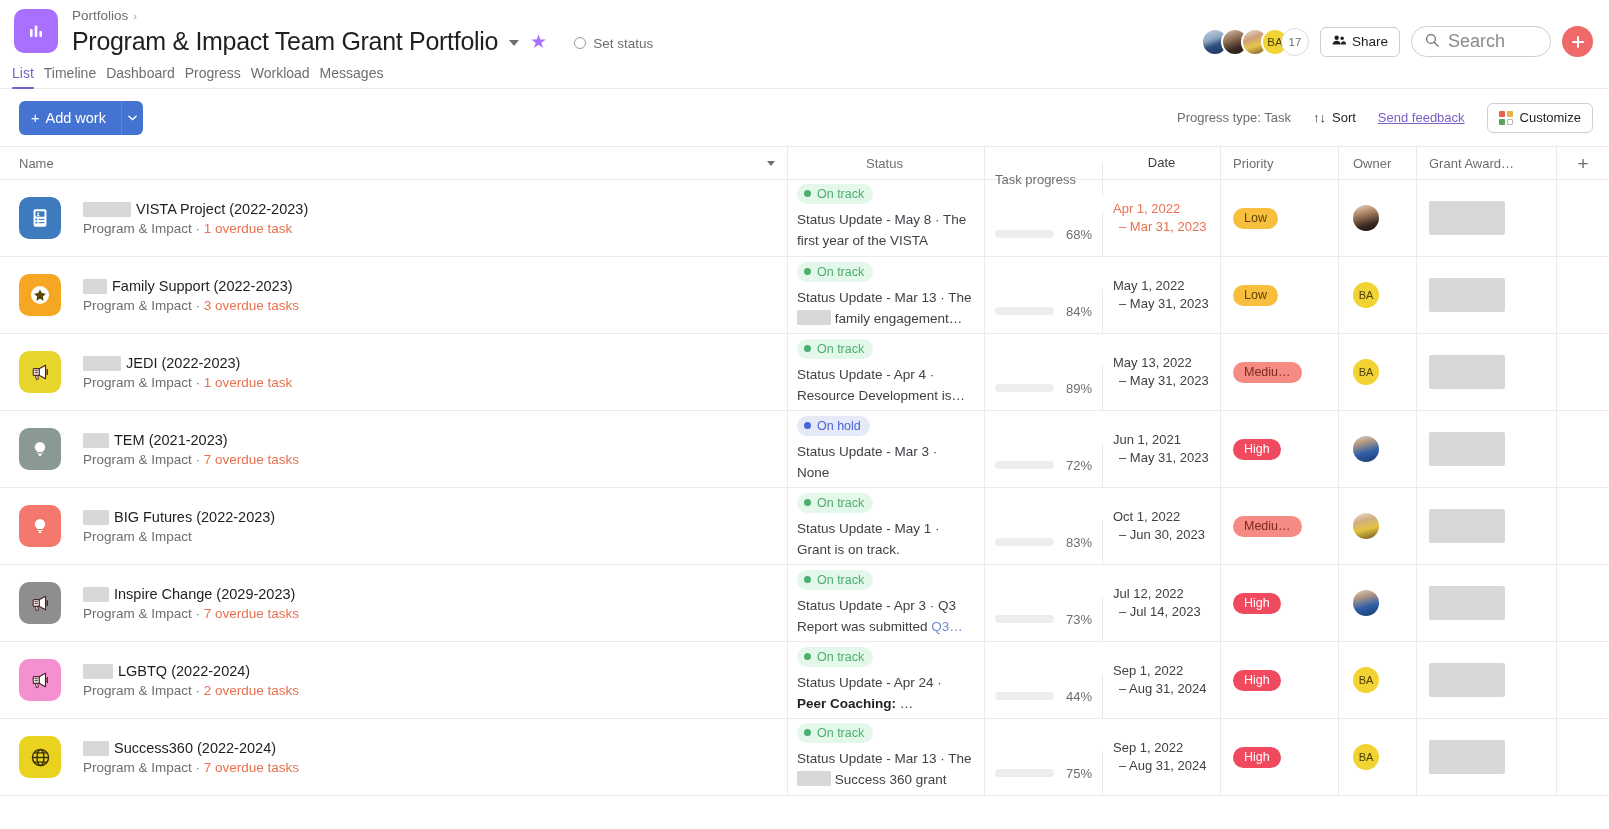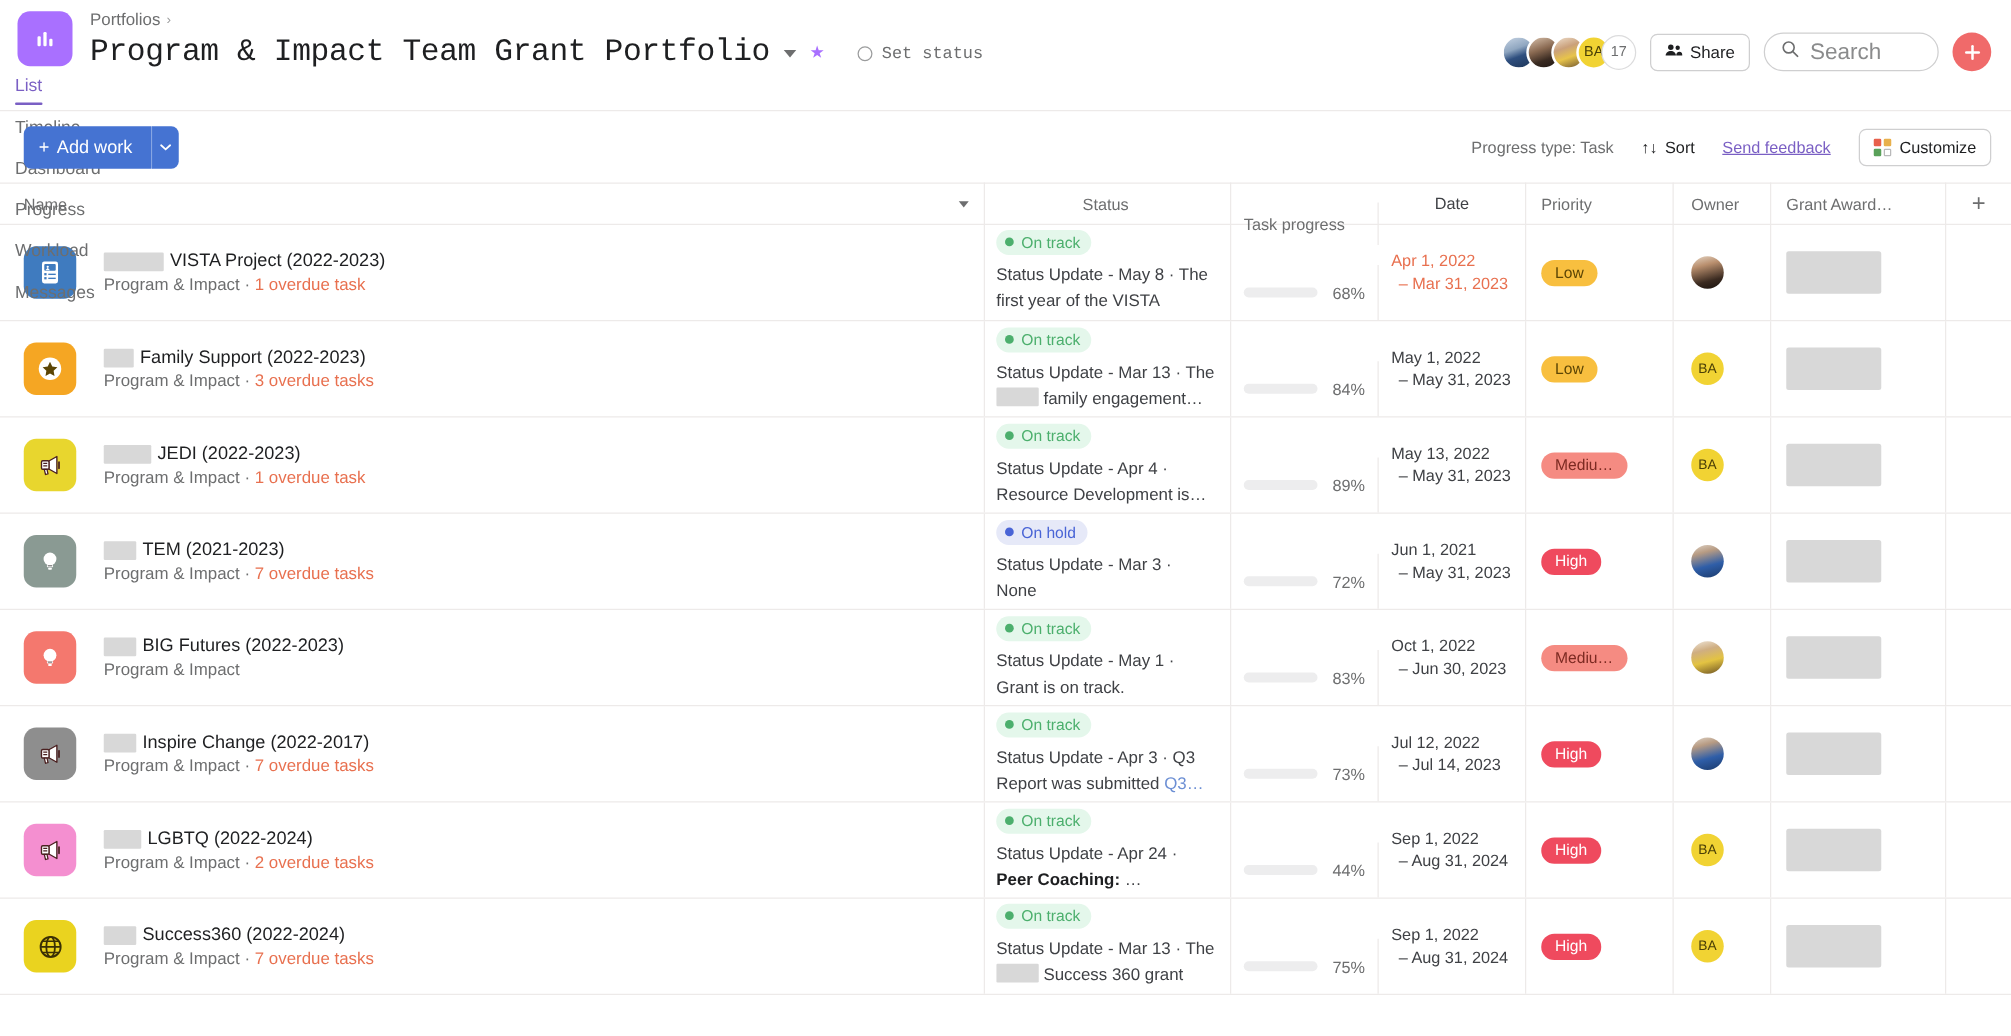--- a/index.html
+++ b/index.html
@@ -29,21 +29,21 @@
   }
   .portfolio-icon svg { display:block; }
   .title-block { margin-left: 14px; flex: 0 0 auto; }
   .breadcrumb {
     font-size: 13.5px; color: #6d6e6f;
     display: flex; align-items: center; gap: 5px;
     height: 19px;
   }
   .breadcrumb .crumb-link { cursor: pointer; }
   .breadcrumb .crumb-sep { font-size: 11px; color: #9b9c9d; }
-  .title-row { display: flex; align-items: center; gap: 11px; margin-top: 2px; font-family: Liberation Mono, monospace; }
+  .title-row { display: flex; align-items: center; gap: 11px; margin-top: 2px; }
   .page-title {
     font-size: 25px; font-weight: 400; letter-spacing: -0.3px;
     color: #1e1f21; white-space: nowrap;
   }
   .chev {
     width: 0; height: 0;
     border-left: 5.5px solid transparent;
     border-right: 5.5px solid transparent;
     border-top: 6px solid #6d6e6f;
     margin-top: 3px;
@@ -103,21 +103,21 @@
     background: #f06a6a; color: #fff;
     display: flex; align-items: center; justify-content: center;
     font-size: 20px; line-height: 1; cursor: pointer;
     font-weight: 300;
   }
 
   
   .tabs {
     display: flex; gap: 10px; padding: 0 12px;
     border-bottom: 1px solid #edeae9;
-    height: 29px; align-items: flex-start; flex-direction: column;
+    height: 29px; align-items: flex-end;
   }
   .tab {
     font-size: 14px; color: #6d6e6f; cursor: pointer;
     padding-bottom: 7px; position: relative; white-space: nowrap;
   }
   .tab.active { color: #7a5fc4; }
   .tab.active::after {
     content: ""; position: absolute; left: 0; right: 0; bottom: -1px;
     height: 2.5px; background: #7a5fc4; border-radius: 2px;
   }
@@ -696,21 +696,21 @@
               <rect x="5.2" y="8.6" width="6" height="6.8" rx="1" fill="#fff" stroke="#4a2020" stroke-width="1.1"></rect>
               <rect x="6.6" y="10.2" width="3.2" height="1" fill="#4a2020"></rect>
               <rect x="6.6" y="12.2" width="3.2" height="1" fill="#4a2020"></rect>
               <path d="M7.4 15.4l1 4.2 2-.6-.8-3.6z" fill="#fff" stroke="#4a2020" stroke-width="1"></path>
               <path d="M19.2 9.6v5" stroke="#4a2020" stroke-width="1.4" stroke-linecap="round"></path>
             </svg>
           </span>
       <span class="name-text">
         <span class="name-line1">
           <span class="redact" style="width:26px;margin-right:5px"></span>
-          <span>Inspire Change (2022-2017)</span>
+          <span>Inspire Change (2029-2023)</span>
         </span>
         <span class="name-line2">
           <span>Program &amp; Impact</span> · <span class="overdue">7 overdue tasks</span>
         </span>
       </span>
     </div>
 
     <div class="cell c-status">
       <span class="pill pill-ontrack">
         <span class="dot"></span>

